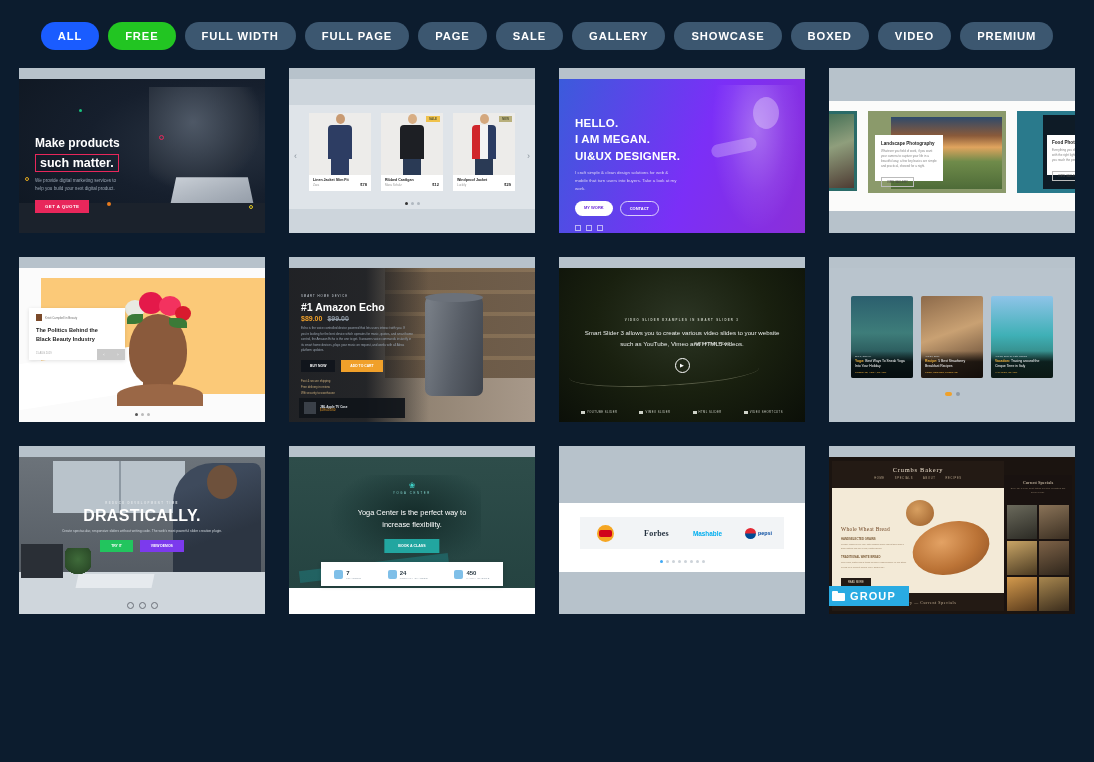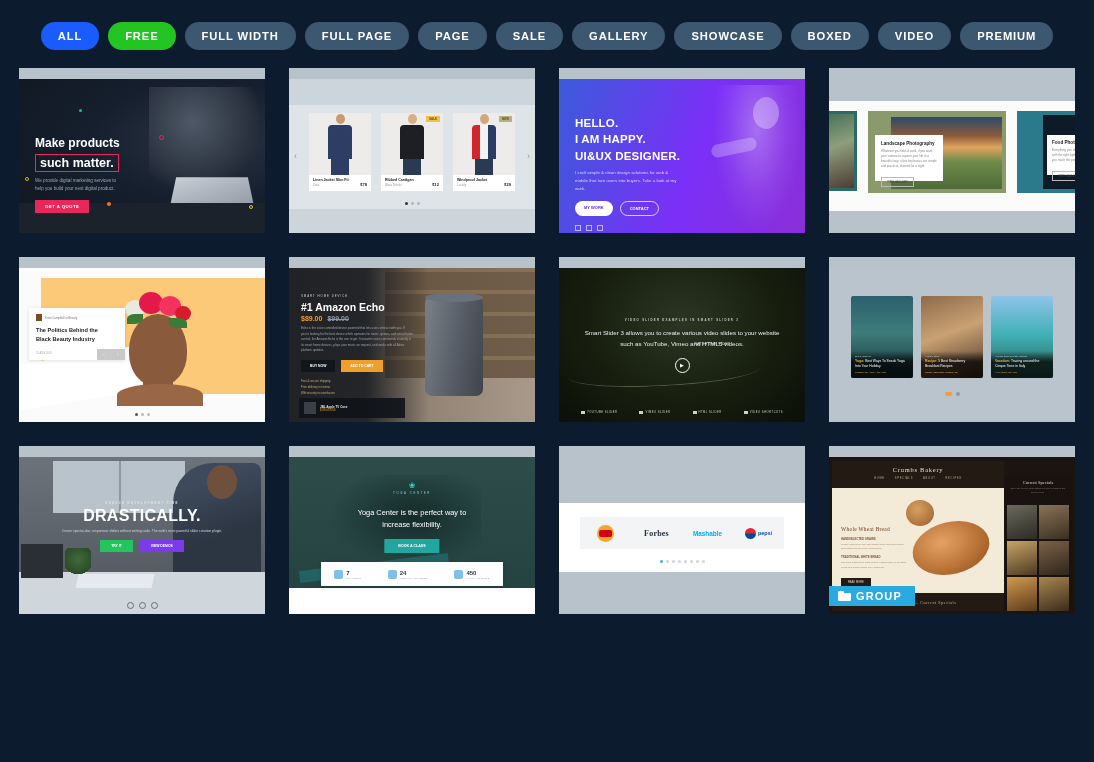--- a/index.html
+++ b/index.html
@@ -280,21 +280,21 @@
   .c12-p { font-size:2.3px; color:#9c8468; line-height:1.85; margin-top:1px; }
   .c12-btn { margin-top:5px; background:#231a14; color:#e8dcc6; font-size:2.6px; padding:3px 7px; display:inline-block; }
   .c12-side { position:absolute; right:3px; top:18px; width:68px; bottom:4px; background:#191210; }
   .c12-sideh { font-family:"Liberation Serif", serif; font-size:4.6px; color:#e3d3ba; text-align:center; padding-top:5px; }
   .c12-sidep { font-size:2.2px; color:#8d7c68; text-align:center; margin-top:2px; padding:0 6px; line-height:1.6; }
   .c12-tiles { position:absolute; left:3px; right:3px; top:30px; display:flex; flex-wrap:wrap; gap:2px; }
   .c12-tile { width:30px; height:34px; }
   .c12-foot { position:absolute; left:0; right:0; bottom:0; height:18px; background:#231a14;
       color:#c6b296; font-family:"Liberation Serif", serif; font-size:4px; display:flex; align-items:center; justify-content:center; letter-spacing:.6px; }
   .c12-badge { position:absolute; left:0; bottom:8px; background:#29abe2; color:#fff;
-      display:flex; align-items:center; gap:5px; padding:4px 13px 4px 9px; }
+      display:flex; align-items:center; gap:5px; padding:4px 13px 4px 3px; }
   .c12-badge .lbl { font-size:11px; font-weight:700; letter-spacing:1.1px; }
   .folder { width:13px; height:10px; position:relative; }
   .folder:before { content:''; position:absolute; left:0; top:0; width:6px; height:3px; background:#fff; border-radius:1px 1px 0 0; }
   .folder:after { content:''; position:absolute; left:0; top:2px; width:13px; height:8px; background:#fff; border-radius:1px; }
 </style>
 </head>
 <body>
 
 <div class="page">
 
@@ -399,21 +399,21 @@
 
     <div class="card">
       <div class="browserbar"></div>
       <div class="shot">
         <div class="c3-bg"></div>
         <div class="c3-person"></div>
         <div class="c3-head"></div>
         <div class="c3-arm"></div>
         <div class="c3-txt">
           <div class="c3-h">HELLO.</div>
-          <div class="c3-h">I AM HAPPY.</div>
+          <div class="c3-h">I AM MEGAN.</div>
           <div class="c3-h">UI&amp;UX DESIGNER.</div>
           <div class="c3-p">I craft simple &amp; clean design solutions for web &amp; mobile that turn users into buyers. Take a look at my work.</div>
           <div class="c3-btns">
             <div class="c3-b1">MY WORK</div>
             <div class="c3-b2">CONTACT</div>
           </div>
           <div class="c3-soc">
             <i></i>
             <i></i>
             <i></i>

